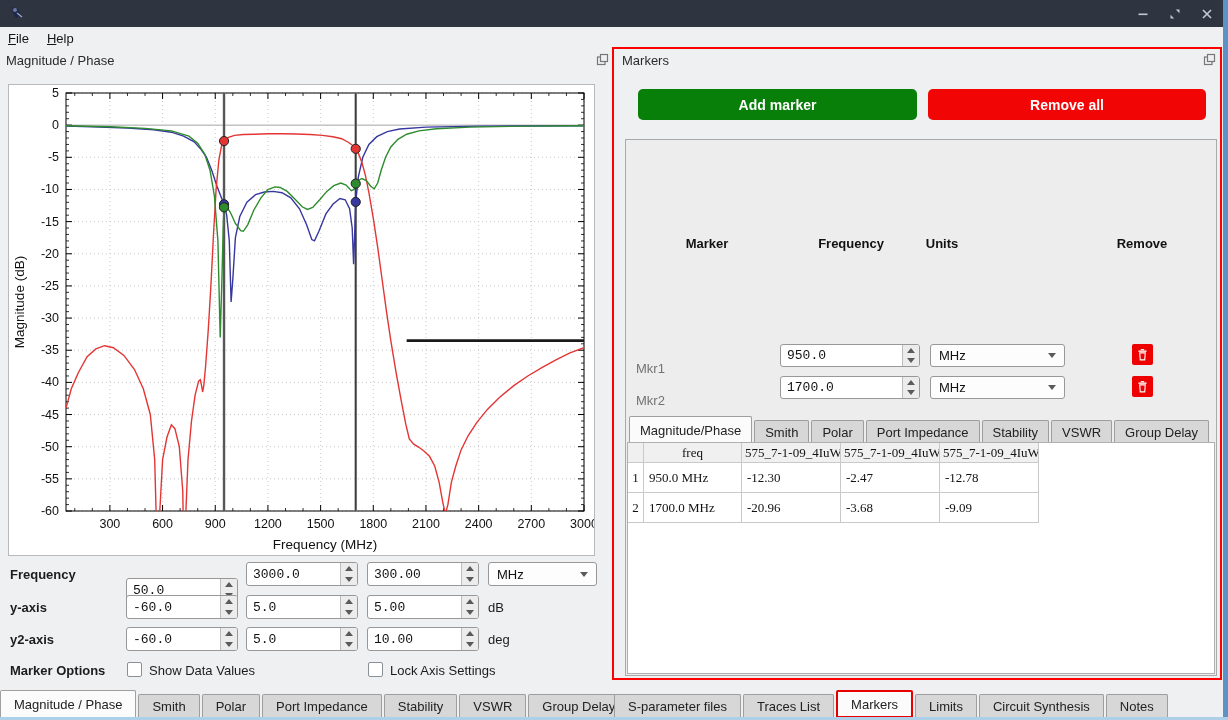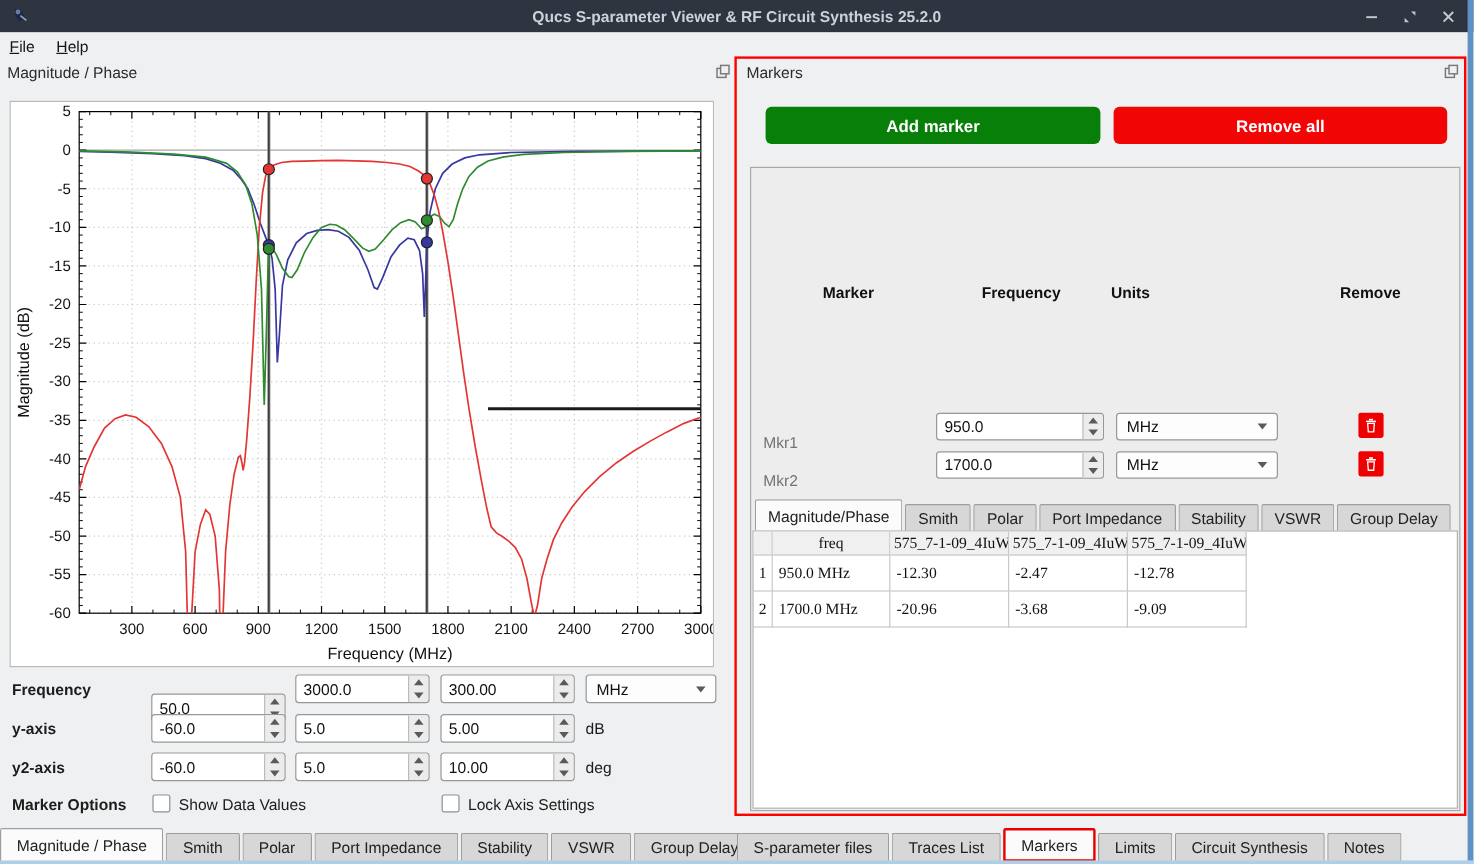--- a/index.html
+++ b/index.html
@@ -22,21 +22,21 @@
   
   .dock-title { font-size:13px; color:#2b2b2b; }
   .float-icon { width:13px; height:13px; }
 
   
   .plot-frame { left:8px; top:84px; width:587px; height:472px; background:#ffffff; border:1px solid #b9b9b9; }
 
   
   .ctl-label { font-size:13px; font-weight:bold; color:#1c1c1c; }
   .spin { background:#ffffff; border:1px solid #989898; border-radius:3px; height:24px; display:flex; overflow:hidden; }
-  .spin input { border:none; outline:none; flex:1; min-width:0; font-size:13px; padding-left:6px; font-family:Liberation Sans, sans-serif; color:#111; background:transparent; }
+  .spin input { border:none; outline:none; flex:1; min-width:0; font-size:13px; padding-left:6px; font-family:Liberation Mono, monospace; color:#111; background:transparent; }
   .spin-btns { width:17px; border-left:1px solid #bdbdbd; background:#ececec; display:flex; flex-direction:column; }
   .spin-btns div { flex:1; display:flex; align-items:center; justify-content:center; }
   .tri-up { width:0; height:0; border-left:4px solid transparent; border-right:4px solid transparent; border-bottom:5px solid #5a5a5a; }
   .tri-dn { width:0; height:0; border-left:4px solid transparent; border-right:4px solid transparent; border-top:5px solid #5a5a5a; }
   .combo { background:#fdfdfd; border:1px solid #989898; border-radius:3px; height:24px; display:flex; align-items:center; padding:0 8px; font-size:13px; color:#111; }
   .combo .arrow { margin-left:auto; width:0; height:0; border-left:4px solid transparent; border-right:4px solid transparent; border-top:5px solid #5a5a5a; }
   .unit-text { font-size:13px; color:#1c1c1c; }
   .checkbox { width:15px; height:15px; background:#fff; border:1px solid #8a9196; border-radius:2px; }
   .cb-label { font-size:13px; color:#1c1c1c; }
 
@@ -75,21 +75,20 @@
 </style>
 </head>
 <body>
 
 <div class="abs titlebar">
   <svg class="app-icon" viewBox="0 0 19 19">
     <path d="M4 3 L10 5 L13 11 L8 14 L5 9 Z" fill="#1d2746"></path>
     <circle cx="7" cy="6" r="2" fill="#6d7aa8"></circle>
     <path d="M9 9 L14 13" stroke="#9aa4c4" stroke-width="1.4" fill="none"></path>
   </svg>
-  <div class="win-title">Qucs S-parameter Viewer &amp; RF Circuit Synthesis 25.2.0</div>
   <div class="win-controls">
     <div class="win-btn">
       <svg width="14" height="14" viewBox="0 0 14 14">
           <rect x="2.5" y="6.5" width="9" height="1.6" fill="#c3c8cf"></rect>
         </svg>
     </div>
     <div class="win-btn">
       <svg width="14" height="14" viewBox="0 0 14 14">
         <path d="M2.5 11.5 L2.5 7.8 L6.2 11.5 Z" fill="#c3c8cf"></path>
         <path d="M11.5 2.5 L11.5 6.2 L7.8 2.5 Z" fill="#c3c8cf"></path>

